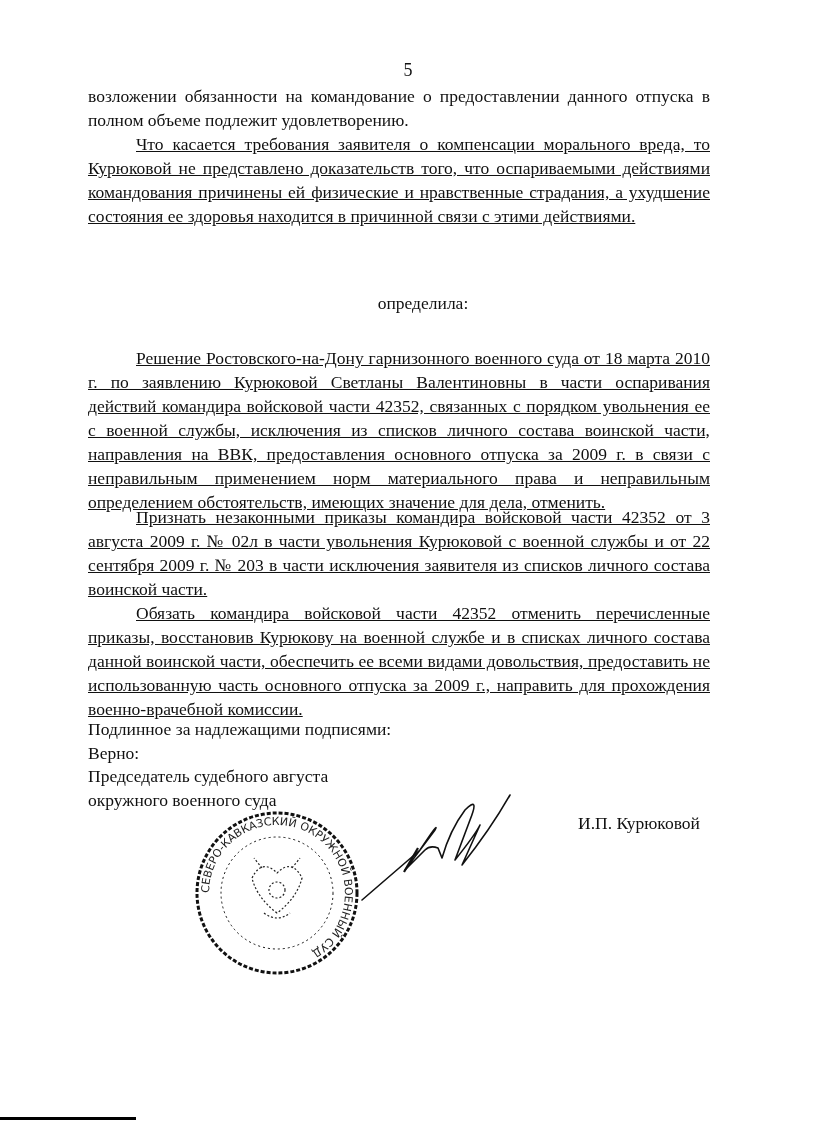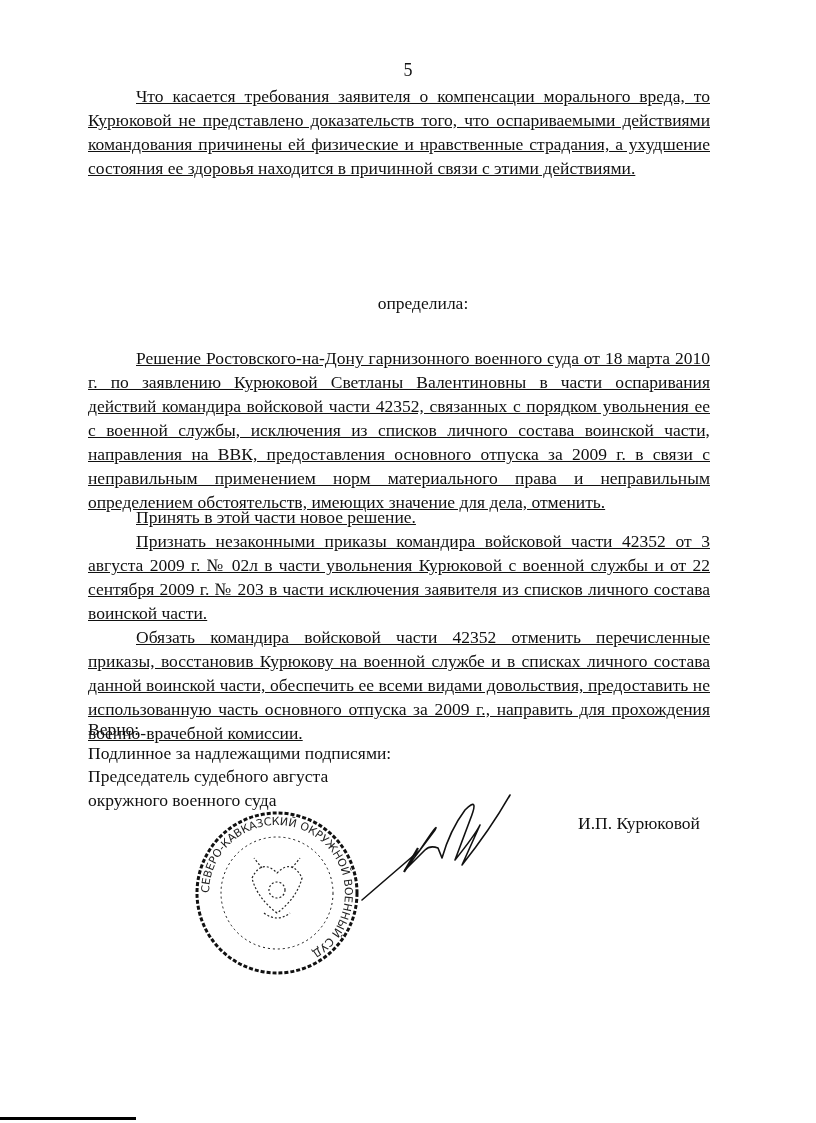--- a/index.html
+++ b/index.html
@@ -29,38 +29,38 @@
     .signature { position: absolute; left: 360px; top: 790px; width: 170px; height: 120px; }
     .scan-line { position: absolute; left: 0; top: 1117px; width: 136px; height: 3px; background: #000; }
   </style>
 </head>
 <body>
 
 <div class="page">
   <div class="page-number">5</div>
 
   <div class="body-text">
+    <p class="p">возложении обязанности на командование о предоставлении данного отпуска в полном объеме подлежит удовлетворению.</p>
     <p class="p ind">Что касается требования заявителя о компенсации морального вреда, то Курюковой не представлено доказательств того, что оспариваемыми действиями командования причинены ей физические и нравственные страдания, а ухудшение состояния ее здоровья находится в причинной связи с этими действиями.</p>
   </div>
 
   <div class="resolve">определила:</div>
 
   <div class="block2">
     <p class="p ind">Решение Ростовского-на-Дону гарнизонного военного суда от 18 марта 2010 г. по заявлению Курюковой Светланы Валентиновны в части оспаривания действий командира войсковой части 42352, связанных с порядком увольнения ее с военной службы, исключения из списков личного состава воинской части, направления на ВВК, предоставления основного отпуска за 2009 г. в связи с неправильным применением норм материального права и неправильным определением обстоятельств, имеющих значение для дела, отменить.</p>
   </div>
 
   <div class="block3">
-    <p class="p ind">Принять в этой части новое решение.</p>
     <p class="p ind">Признать незаконными приказы командира войсковой части 42352 от 3 августа 2009 г. № 02л в части увольнения Курюковой с военной службы и от 22 сентября 2009 г. № 203 в части исключения заявителя из списков личного состава воинской части.</p>
     <p class="p ind">Обязать командира войсковой части 42352 отменить перечисленные приказы, восстановив Курюкову на военной службе и в списках личного состава данной воинской части, обеспечить ее всеми видами довольствия, предоставить не использованную часть основного отпуска за 2009 г., направить для прохождения военно-врачебной комиссии.</p>
   </div>
 
   <div class="sig-lines">
+    <div>Подлинное за надлежащими подписями:</div>
     <div>Верно:</div>
-    <div>Подлинное за надлежащими подписями:</div>
     <div>Председатель судебного августа</div>
     <div>окружного военного суда</div>
   </div>
 
   <div class="signer">И.П. Курюковой</div>
 
   <svg class="stamp" viewBox="0 0 170 170">
     <defs>
       <path id="stampArc" d="M85,85 m-68,0 a68,68 0 1,1 136,0 a68,68 0 1,1 -136,0"></path>
     </defs>

